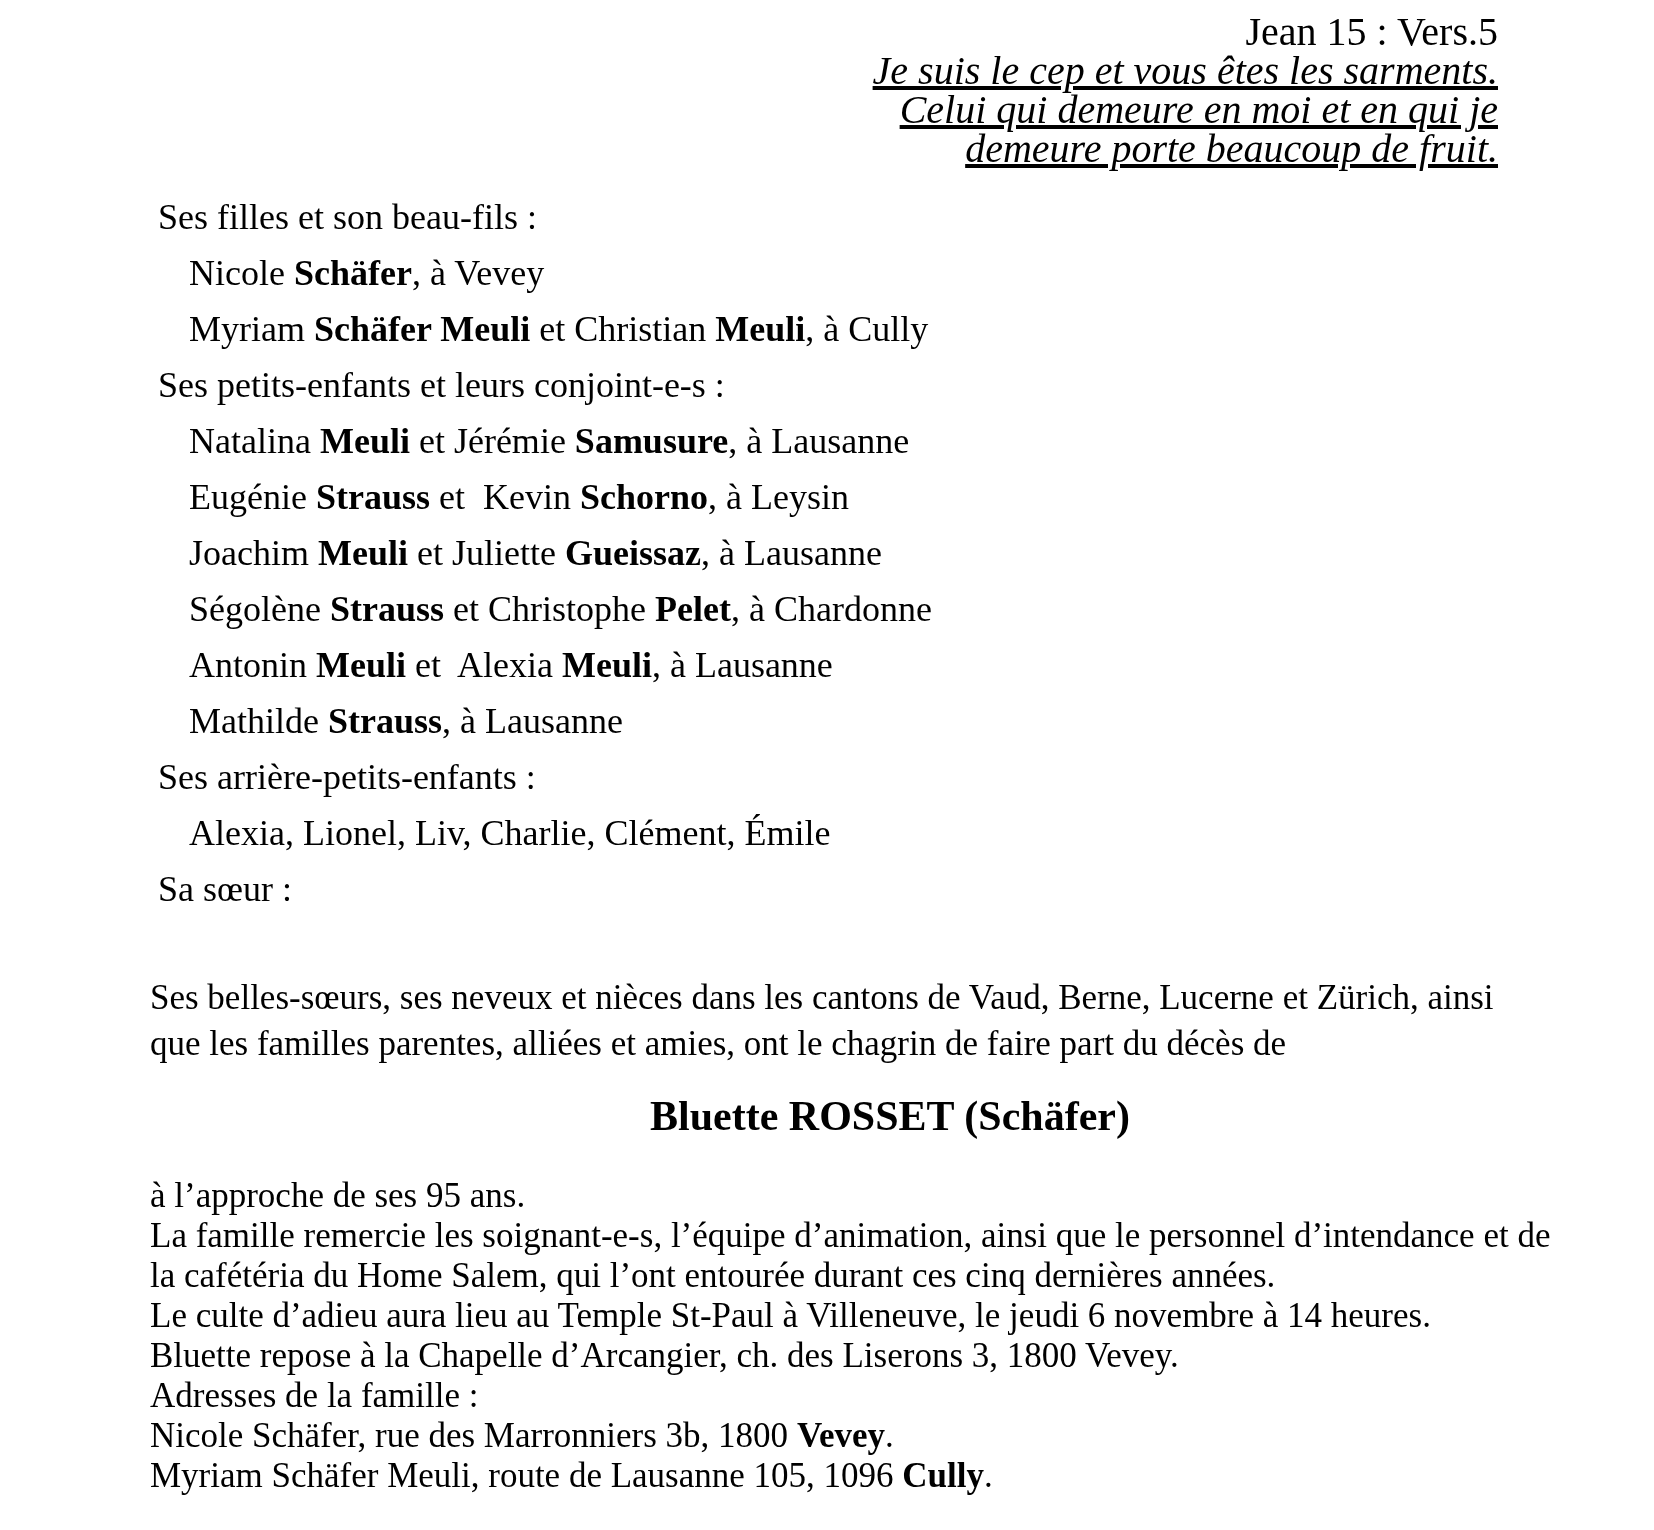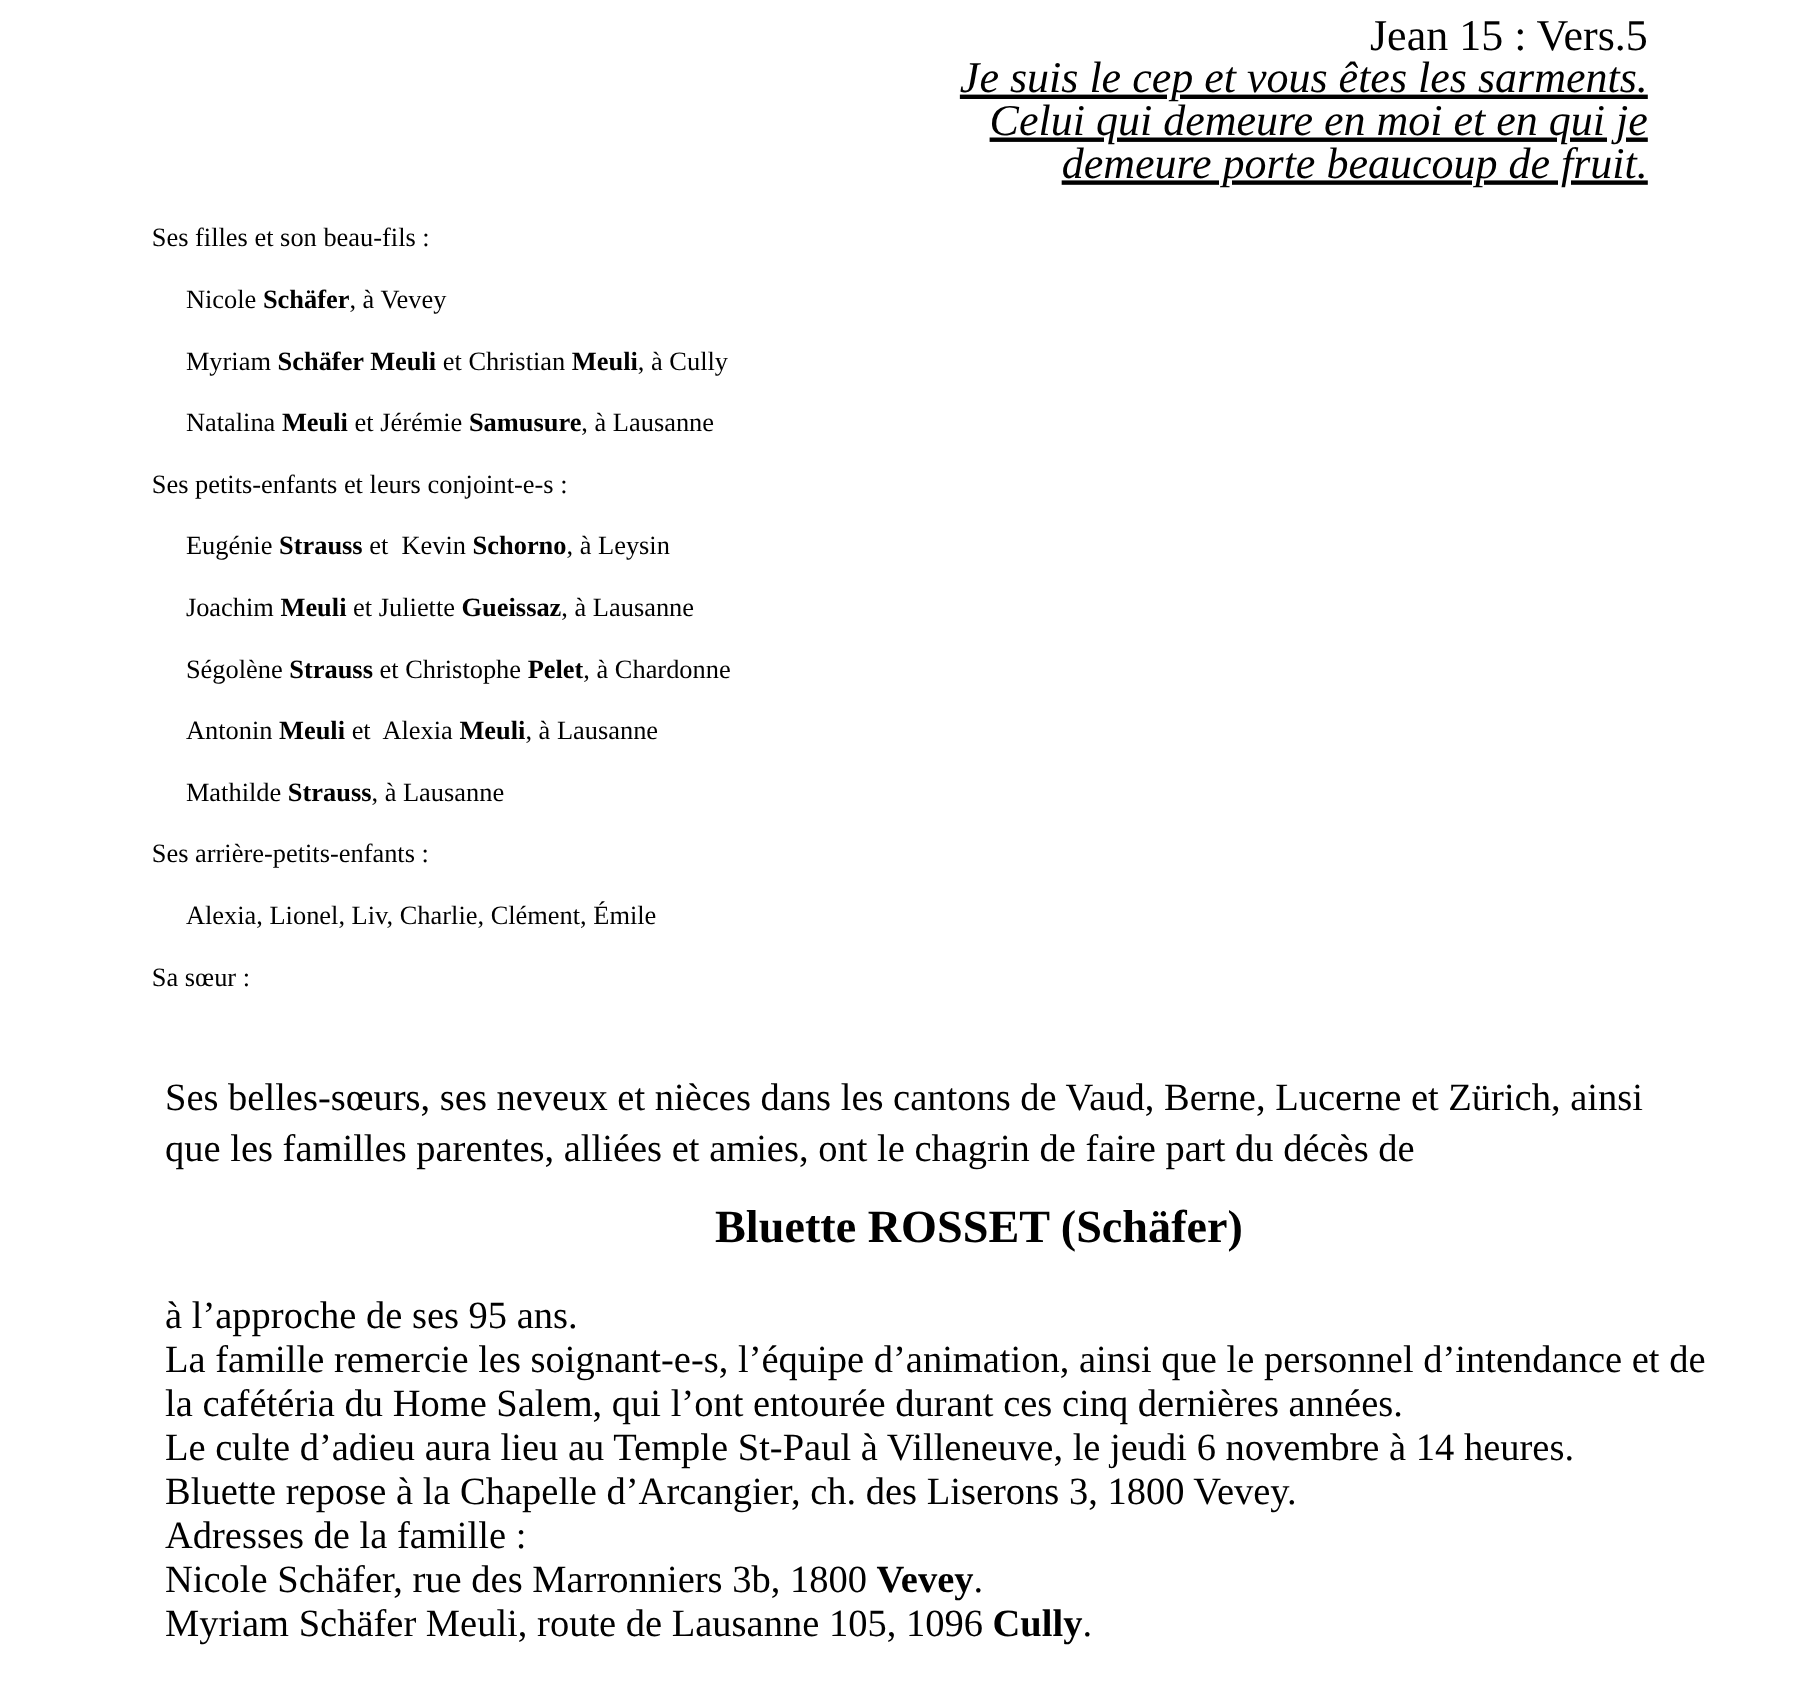--- a/index.html
+++ b/index.html
@@ -33,23 +33,23 @@
     text-align: right;
     font-size: 40px;
     line-height: 39px;
   }
   .scripture .verse { font-style: italic; text-decoration: underline; }
 
   
   .family {
     position: absolute;
     top: 189px;
-    left: 138px;
+    left: 158px;
     right: 60px;
-    font-size: 24px;
+    font-size: 36px;
     line-height: 56px;
   }
   .family .indent1 { padding-left: 31px; }
   .family .indent2 { padding-left: 41px; }
 
   
   .announce {
     position: absolute;
     top: 975px;
     left: 150px;
@@ -90,22 +90,22 @@
     <div class="line ref">Jean 15 : Vers.5</div>
     <div class="line verse">Je suis le cep et vous êtes les sarments.</div>
     <div class="line verse">Celui qui demeure en moi et en qui je</div>
     <div class="line verse">demeure porte beaucoup de fruit.</div>
   </div>
 
   <div class="family" id="family-list">
       <div class="line"><span>Ses filles et son beau-fils :</span></div>
       <div class="line indent1"><span>Nicole </span><span class="bold">Schäfer</span><span>, à Vevey</span></div>
       <div class="line indent1"><span>Myriam </span><span class="bold">Schäfer Meuli</span><span> et Christian </span><span class="bold">Meuli</span><span>, à Cully</span></div>
+      <div class="line"><span>Ses petits-enfants et leurs conjoint-e-s :</span></div>
       <div class="line indent1"><span>Natalina </span><span class="bold">Meuli</span><span> et Jérémie </span><span class="bold">Samusure</span><span>, à Lausanne</span></div>
-      <div class="line"><span>Ses petits-enfants et leurs conjoint-e-s :</span></div>
       <div class="line indent1"><span>Eugénie </span><span class="bold">Strauss</span><span> et  Kevin </span><span class="bold">Schorno</span><span>, à Leysin</span></div>
       <div class="line indent1"><span>Joachim </span><span class="bold">Meuli</span><span> et Juliette </span><span class="bold">Gueissaz</span><span>, à Lausanne</span></div>
       <div class="line indent1"><span>Ségolène </span><span class="bold">Strauss</span><span> et Christophe </span><span class="bold">Pelet</span><span>, à Chardonne</span></div>
       <div class="line indent1"><span>Antonin </span><span class="bold">Meuli</span><span> et  Alexia </span><span class="bold">Meuli</span><span>, à Lausanne</span></div>
       <div class="line indent1"><span>Mathilde </span><span class="bold">Strauss</span><span>, à Lausanne</span></div>
       <div class="line"><span>Ses arrière-petits-enfants :</span></div>
       <div class="line indent1"><span>Alexia, Lionel, Liv, Charlie, Clément, Émile</span></div>
       <div class="line"><span>Sa sœur :</span></div>
     </div>
 

